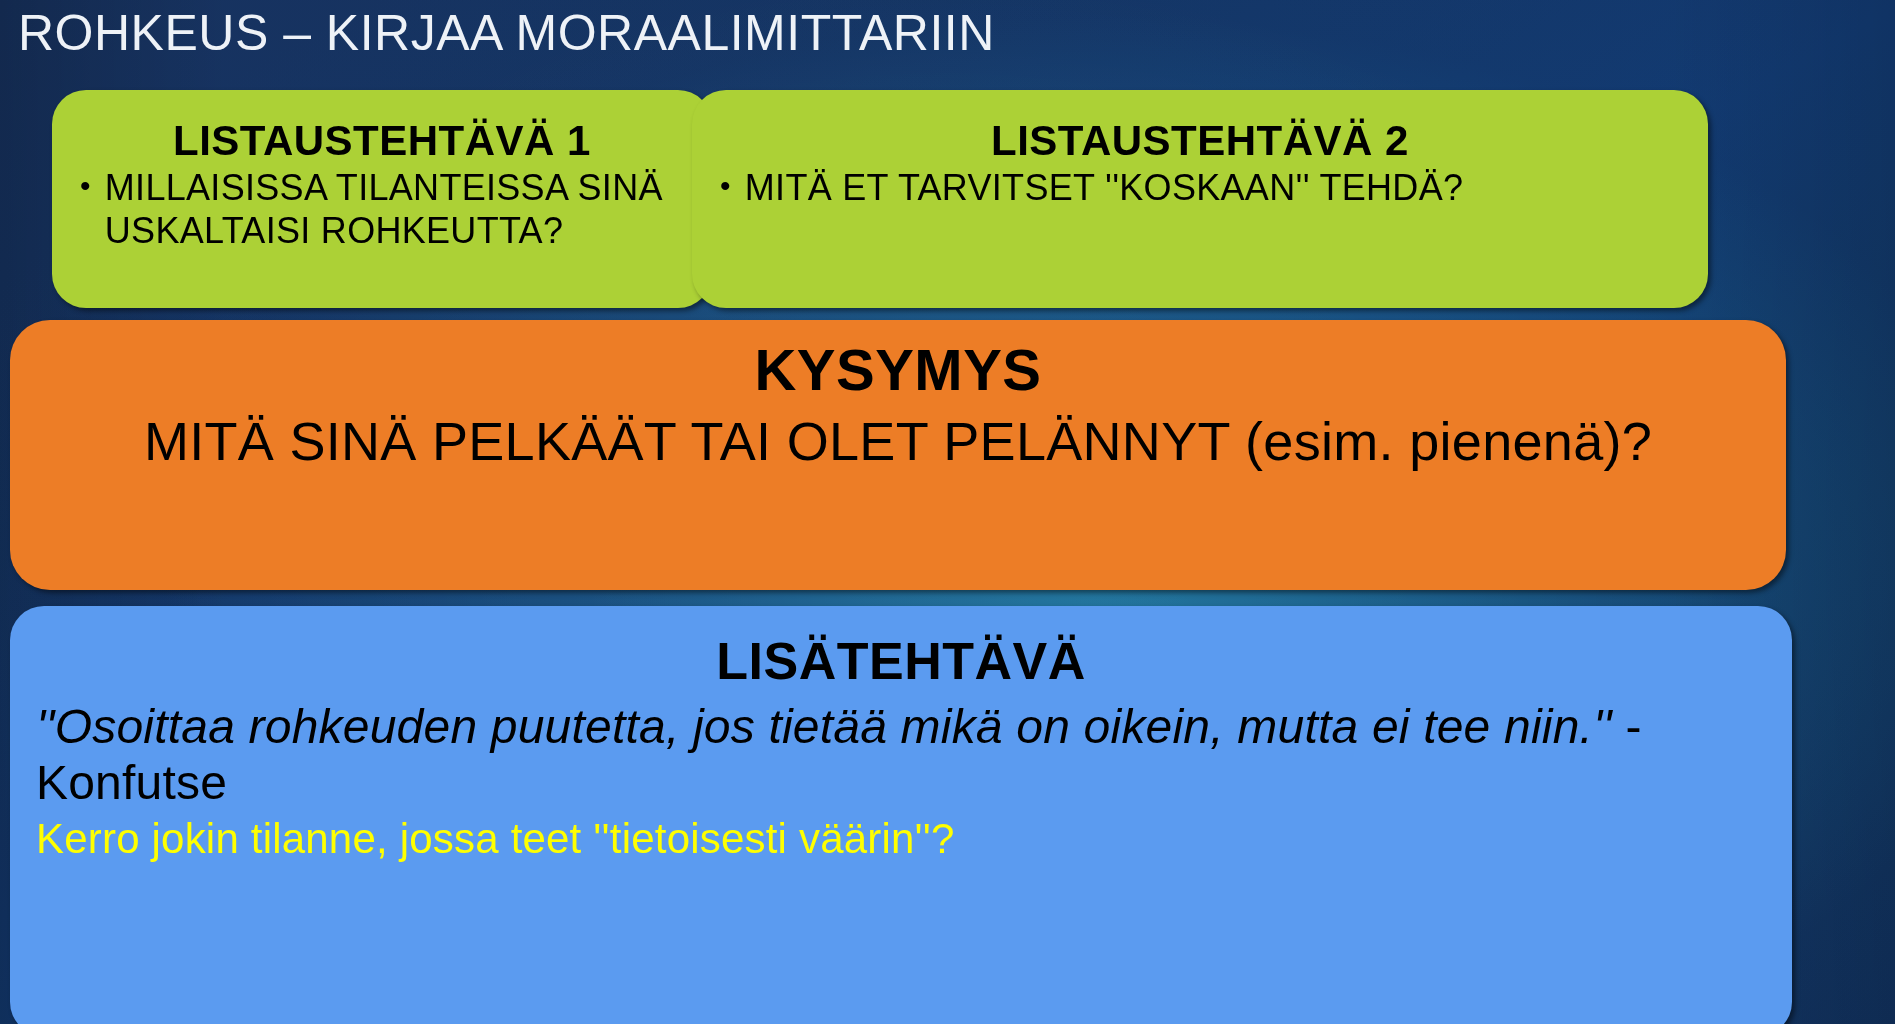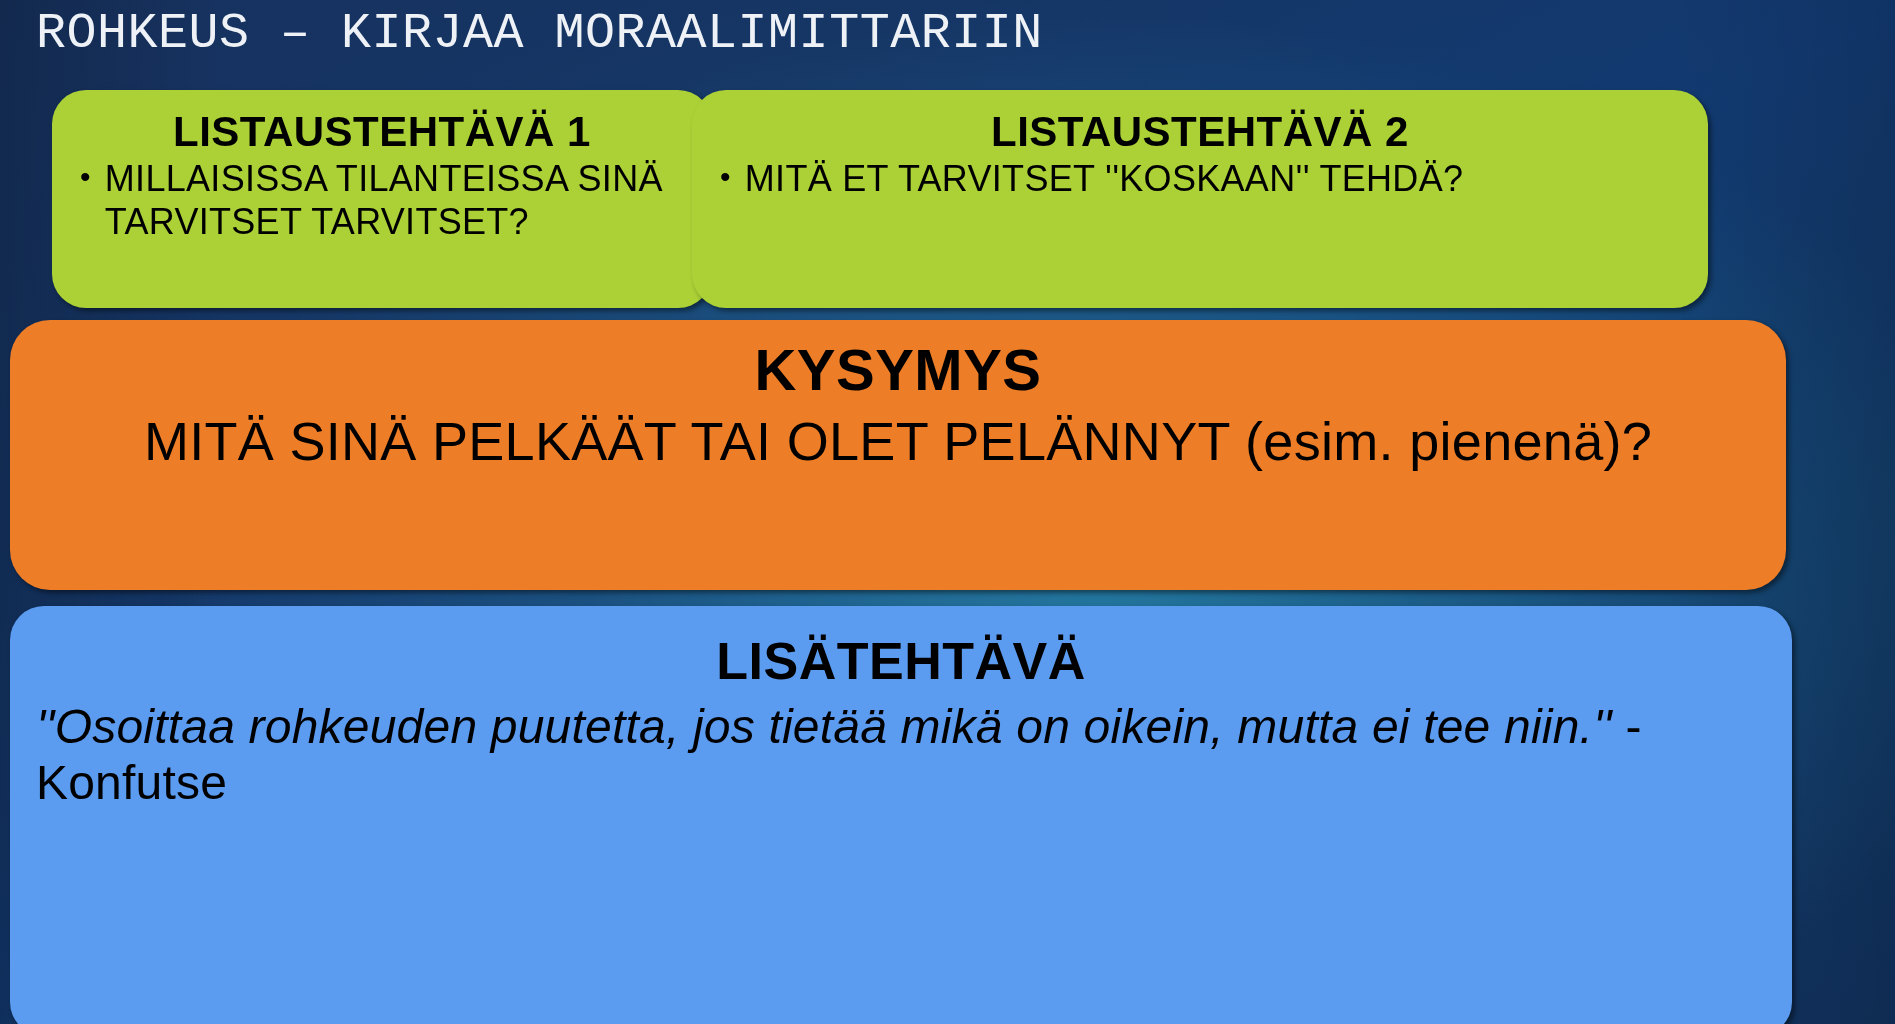--- a/index.html
+++ b/index.html
@@ -29,44 +29,44 @@
     position: absolute;
     inset: 0;
     pointer-events: none;
     background:
       radial-gradient(ellipse 1200px 800px at 50% 50%, rgba(255,255,255,0.035) 0%, rgba(0,0,0,0) 70%),
       linear-gradient(to right, rgba(0,0,0,0.18) 0%, rgba(0,0,0,0) 12%, rgba(0,0,0,0) 88%, rgba(0,0,0,0.12) 100%);
   }
 
   .title {
     position: absolute;
-    left: 36px;
+    left: 18px;
     top: 6px;
     width: 1700px;
     color: #eef2f7;
     font-size: 50px;
     font-weight: 400;
     letter-spacing: 0.5px;
     line-height: 1.1;
     white-space: nowrap;
-    font-family: Liberation Mono, monospace;
+    font-family: Liberation Sans, sans-serif;
     z-index: 5;
   }
 
   .card {
     position: absolute;
     box-sizing: border-box;
     z-index: 4;
     box-shadow: 3px 3px 5px rgba(0,0,0,0.45);
   }
 
   .card-green {
     background: #acd136;
     border-radius: 34px;
-    padding: 16px 22px 12px 22px;
+    padding: 25px 22px 12px 22px;
     color: #000;
   }
 
   .card-orange {
     background: #ed7d26;
     border-radius: 40px;
     padding: 14px 42px;
     color: #000;
   }
 
@@ -139,35 +139,36 @@
 <body>
 
 <div id="slide">
 
   <div class="title">ROHKEUS – KIRJAA MORAALIMITTARIIN</div>
 
   <div class="card card-green" id="green1">
     <div class="card-heading green-heading">LISTAUSTEHTÄVÄ 1</div>
     <div class="bullet-row">
       <span class="bullet-dot">•</span>
-      <span class="bullet-text">MILLAISISSA TILANTEISSA SINÄ TARVITSET TARVITSET?</span>
+      <span class="bullet-text">MILLAISISSA TILANTEISSA SINÄ USKALTAISI ROHKEUTTA?</span>
     </div>
   </div>
 
   <div class="card card-green" id="green2">
     <div class="card-heading green-heading">LISTAUSTEHTÄVÄ 2</div>
     <div class="bullet-row">
       <span class="bullet-dot">•</span>
       <span class="bullet-text">MITÄ ET TARVITSET ''KOSKAAN'' TEHDÄ?</span>
     </div>
   </div>
 
   <div class="card card-orange" id="orange">
     <div class="card-heading orange-heading">KYSYMYS</div>
     <div class="orange-body">MITÄ SINÄ PELKÄÄT TAI OLET PELÄNNYT (esim. pienenä)?</div>
   </div>
 
   <div class="card card-blue" id="blue">
     <div class="card-heading blue-heading">LISÄTEHTÄVÄ</div>
     <div class="blue-quote"><span>''Osoittaa rohkeuden puutetta, jos tietää mikä on oikein, mutta ei tee niin.''</span><span class="attrib"> - Konfutse</span></div>
+    <div class="blue-extra">Kerro jokin tilanne, jossa teet ''tietoisesti väärin''?</div>
   </div>
 
 </div>
 
 </body></html>

